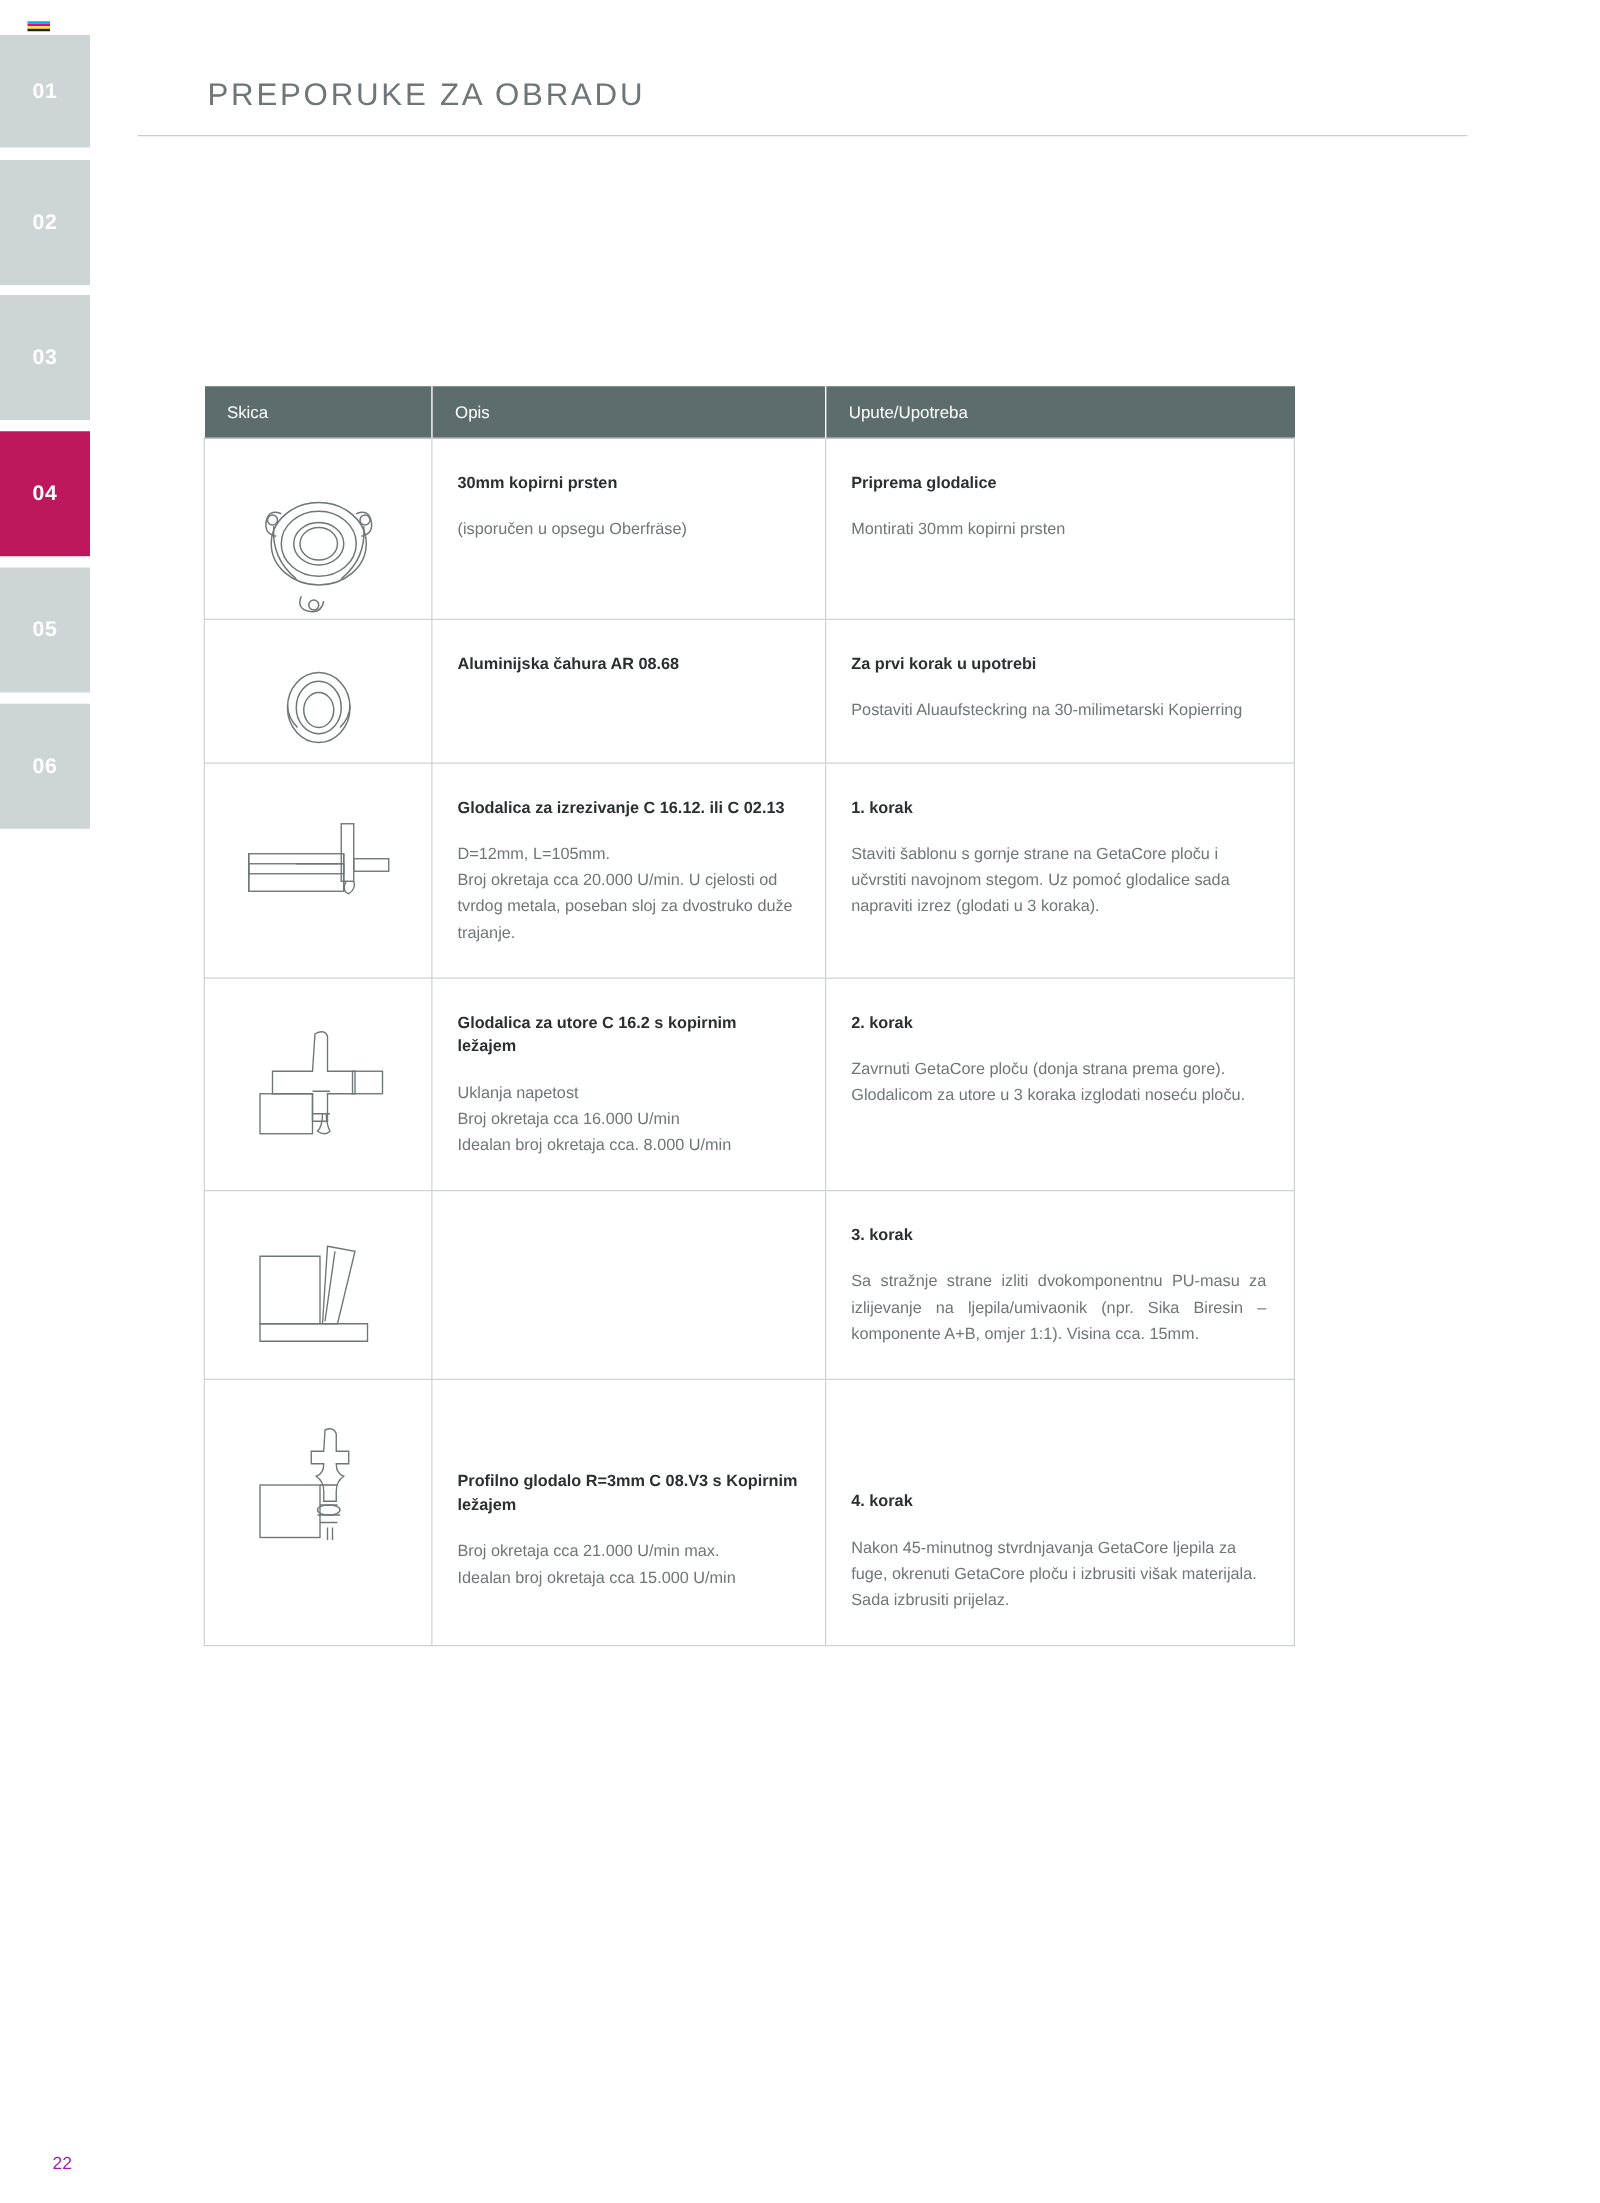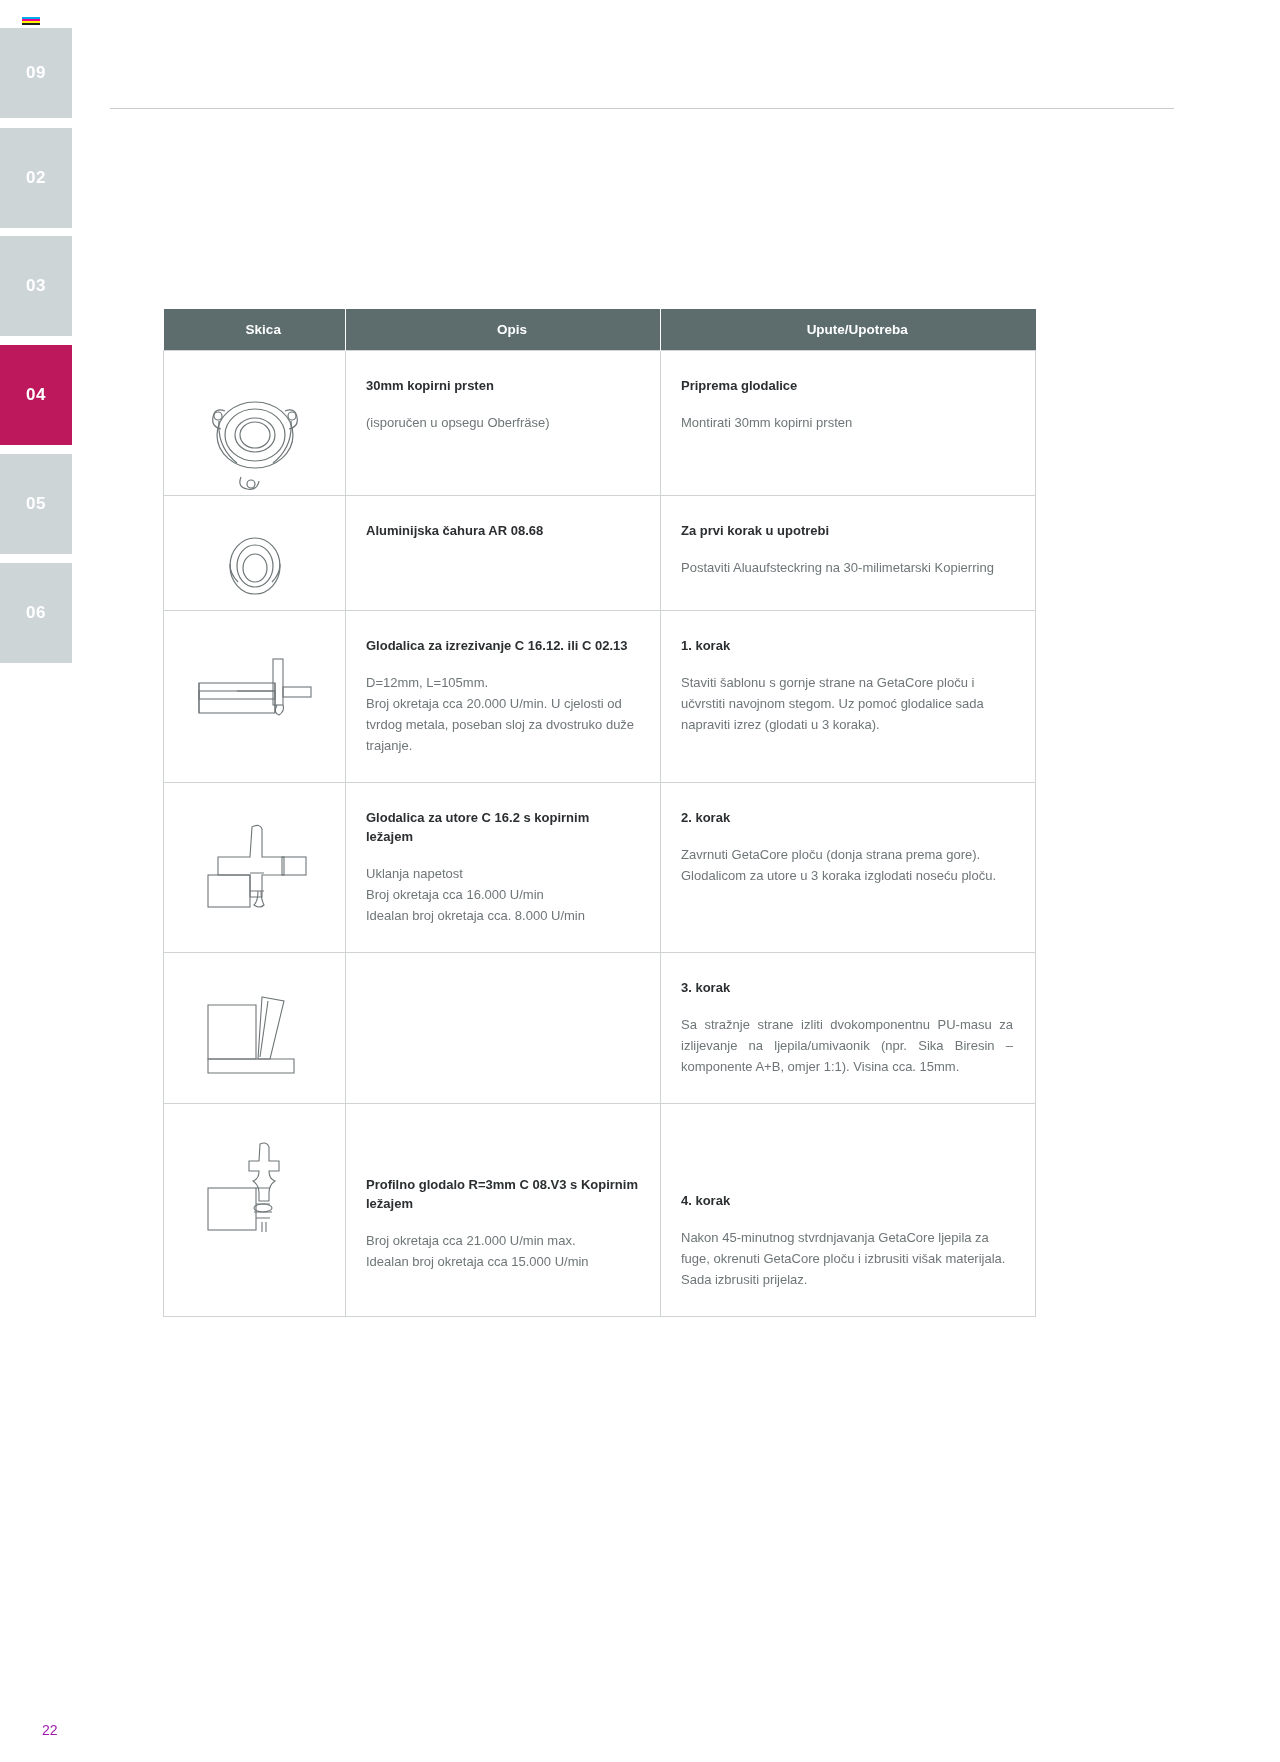--- a/index.html
+++ b/index.html
@@ -107,23 +107,23 @@
     left: 163px;
     top: 309px;
     width: 872px;
     border-collapse: collapse;
     table-layout: fixed;
   }
 
   .tbl th {
     background: #5d6d6e;
     color: #ffffff;
-    text-align: center;
+    text-align: left;
     font-size: 13.5px;
-    font-weight: bold;
+    font-weight: normal;
     padding: 13px 0 13px 18px;
     border-right: 1px solid #ffffff;
     vertical-align: middle;
   }
   .tbl th:last-child { border-right: none; }
 
   .tbl td {
     border: 1px solid #cfd3d4;
     vertical-align: top;
     padding: 0;
@@ -178,39 +178,40 @@
   <div class="sidebar">
 
     <div class="cmyk-mark">
       <i style="background:#00aeef"></i>
       <i style="background:#ec008c"></i>
       <i style="background:#fff200"></i>
       <i style="background:#231f20"></i>
     </div>
 
     <div class="tab" style="top:28px;height:90px;">
-      <span>09</span>
+      <span>01</span>
     </div>
     <div class="tab" style="top:128px;height:100px;">
       <span>02</span>
     </div>
     <div class="tab" style="top:236px;height:100px;">
       <span>03</span>
     </div>
     <div class="tab active" style="top:345px;height:100px;">
       <span>04</span>
     </div>
     <div class="tab" style="top:454px;height:100px;">
       <span>05</span>
     </div>
     <div class="tab" style="top:563px;height:100px;">
       <span>06</span>
     </div>
   </div>
 
+  <h1 class="page-title">PREPORUKE ZA OBRADU</h1>
   <div class="title-rule"></div>
 
 
   <table class="tbl">
     <colgroup>
       <col class="col-sketch">
         <col class="col-desc">
         <col class="col-use">
     </colgroup>
     <thead>

